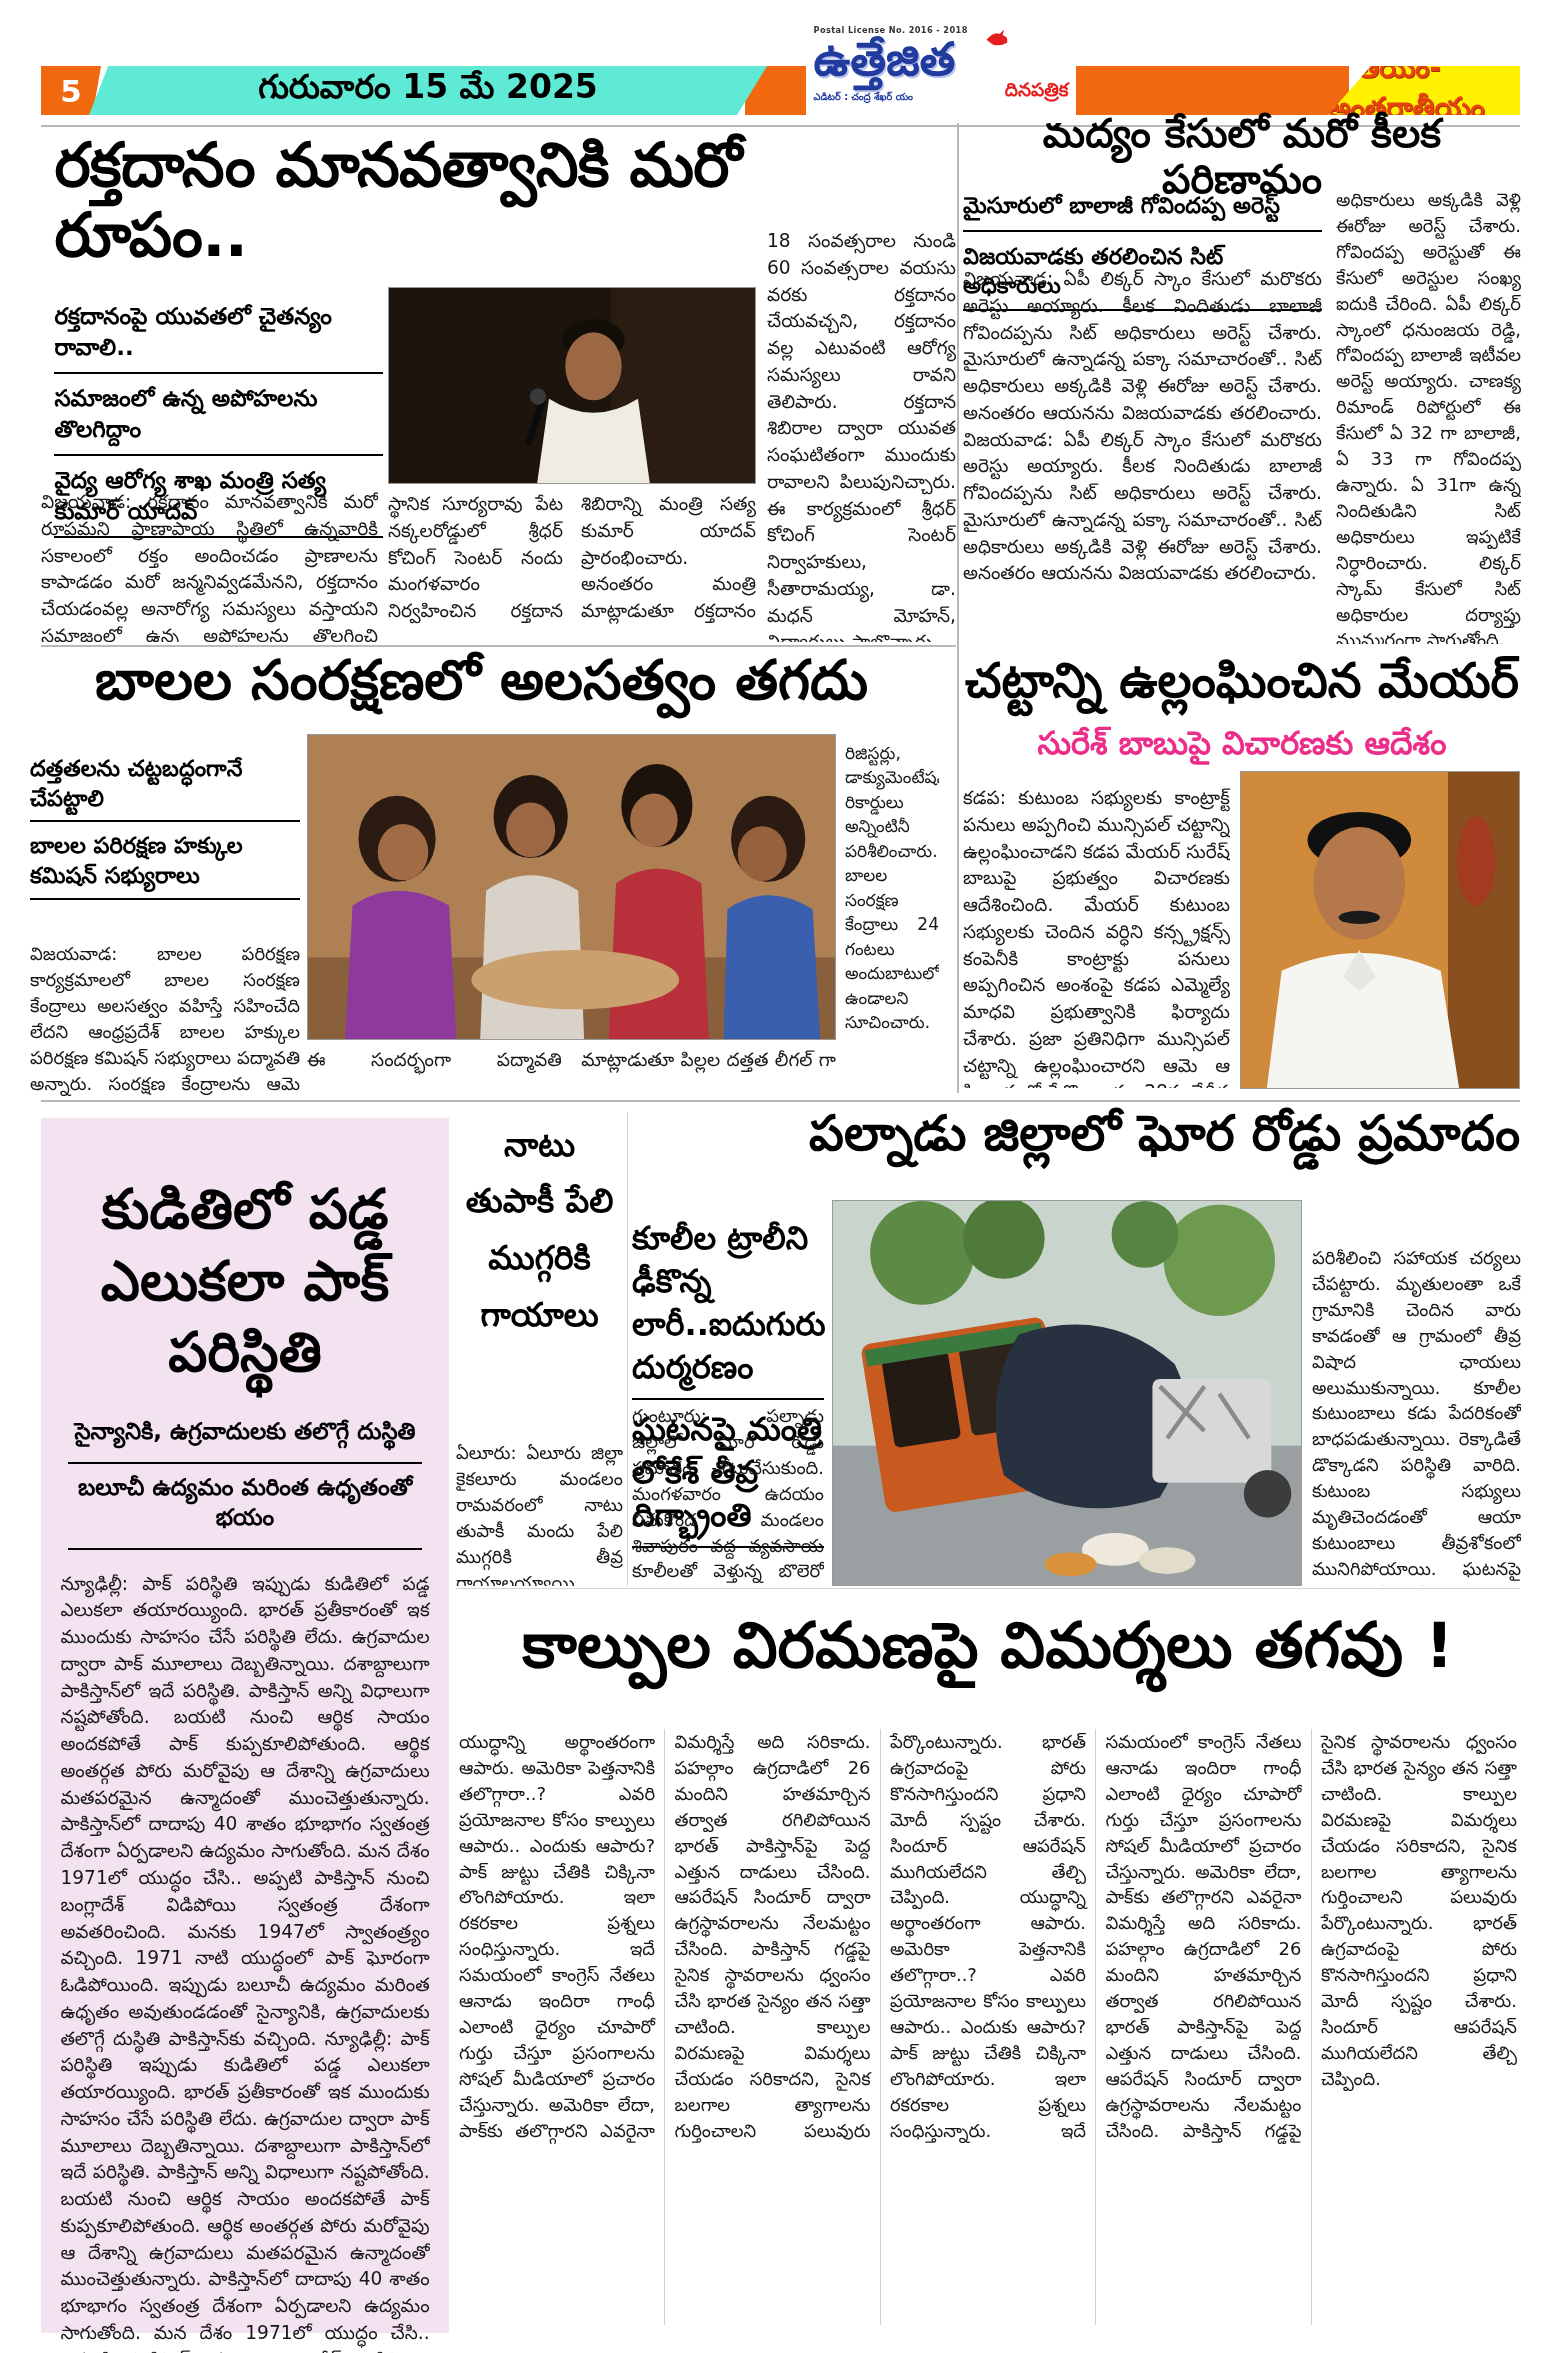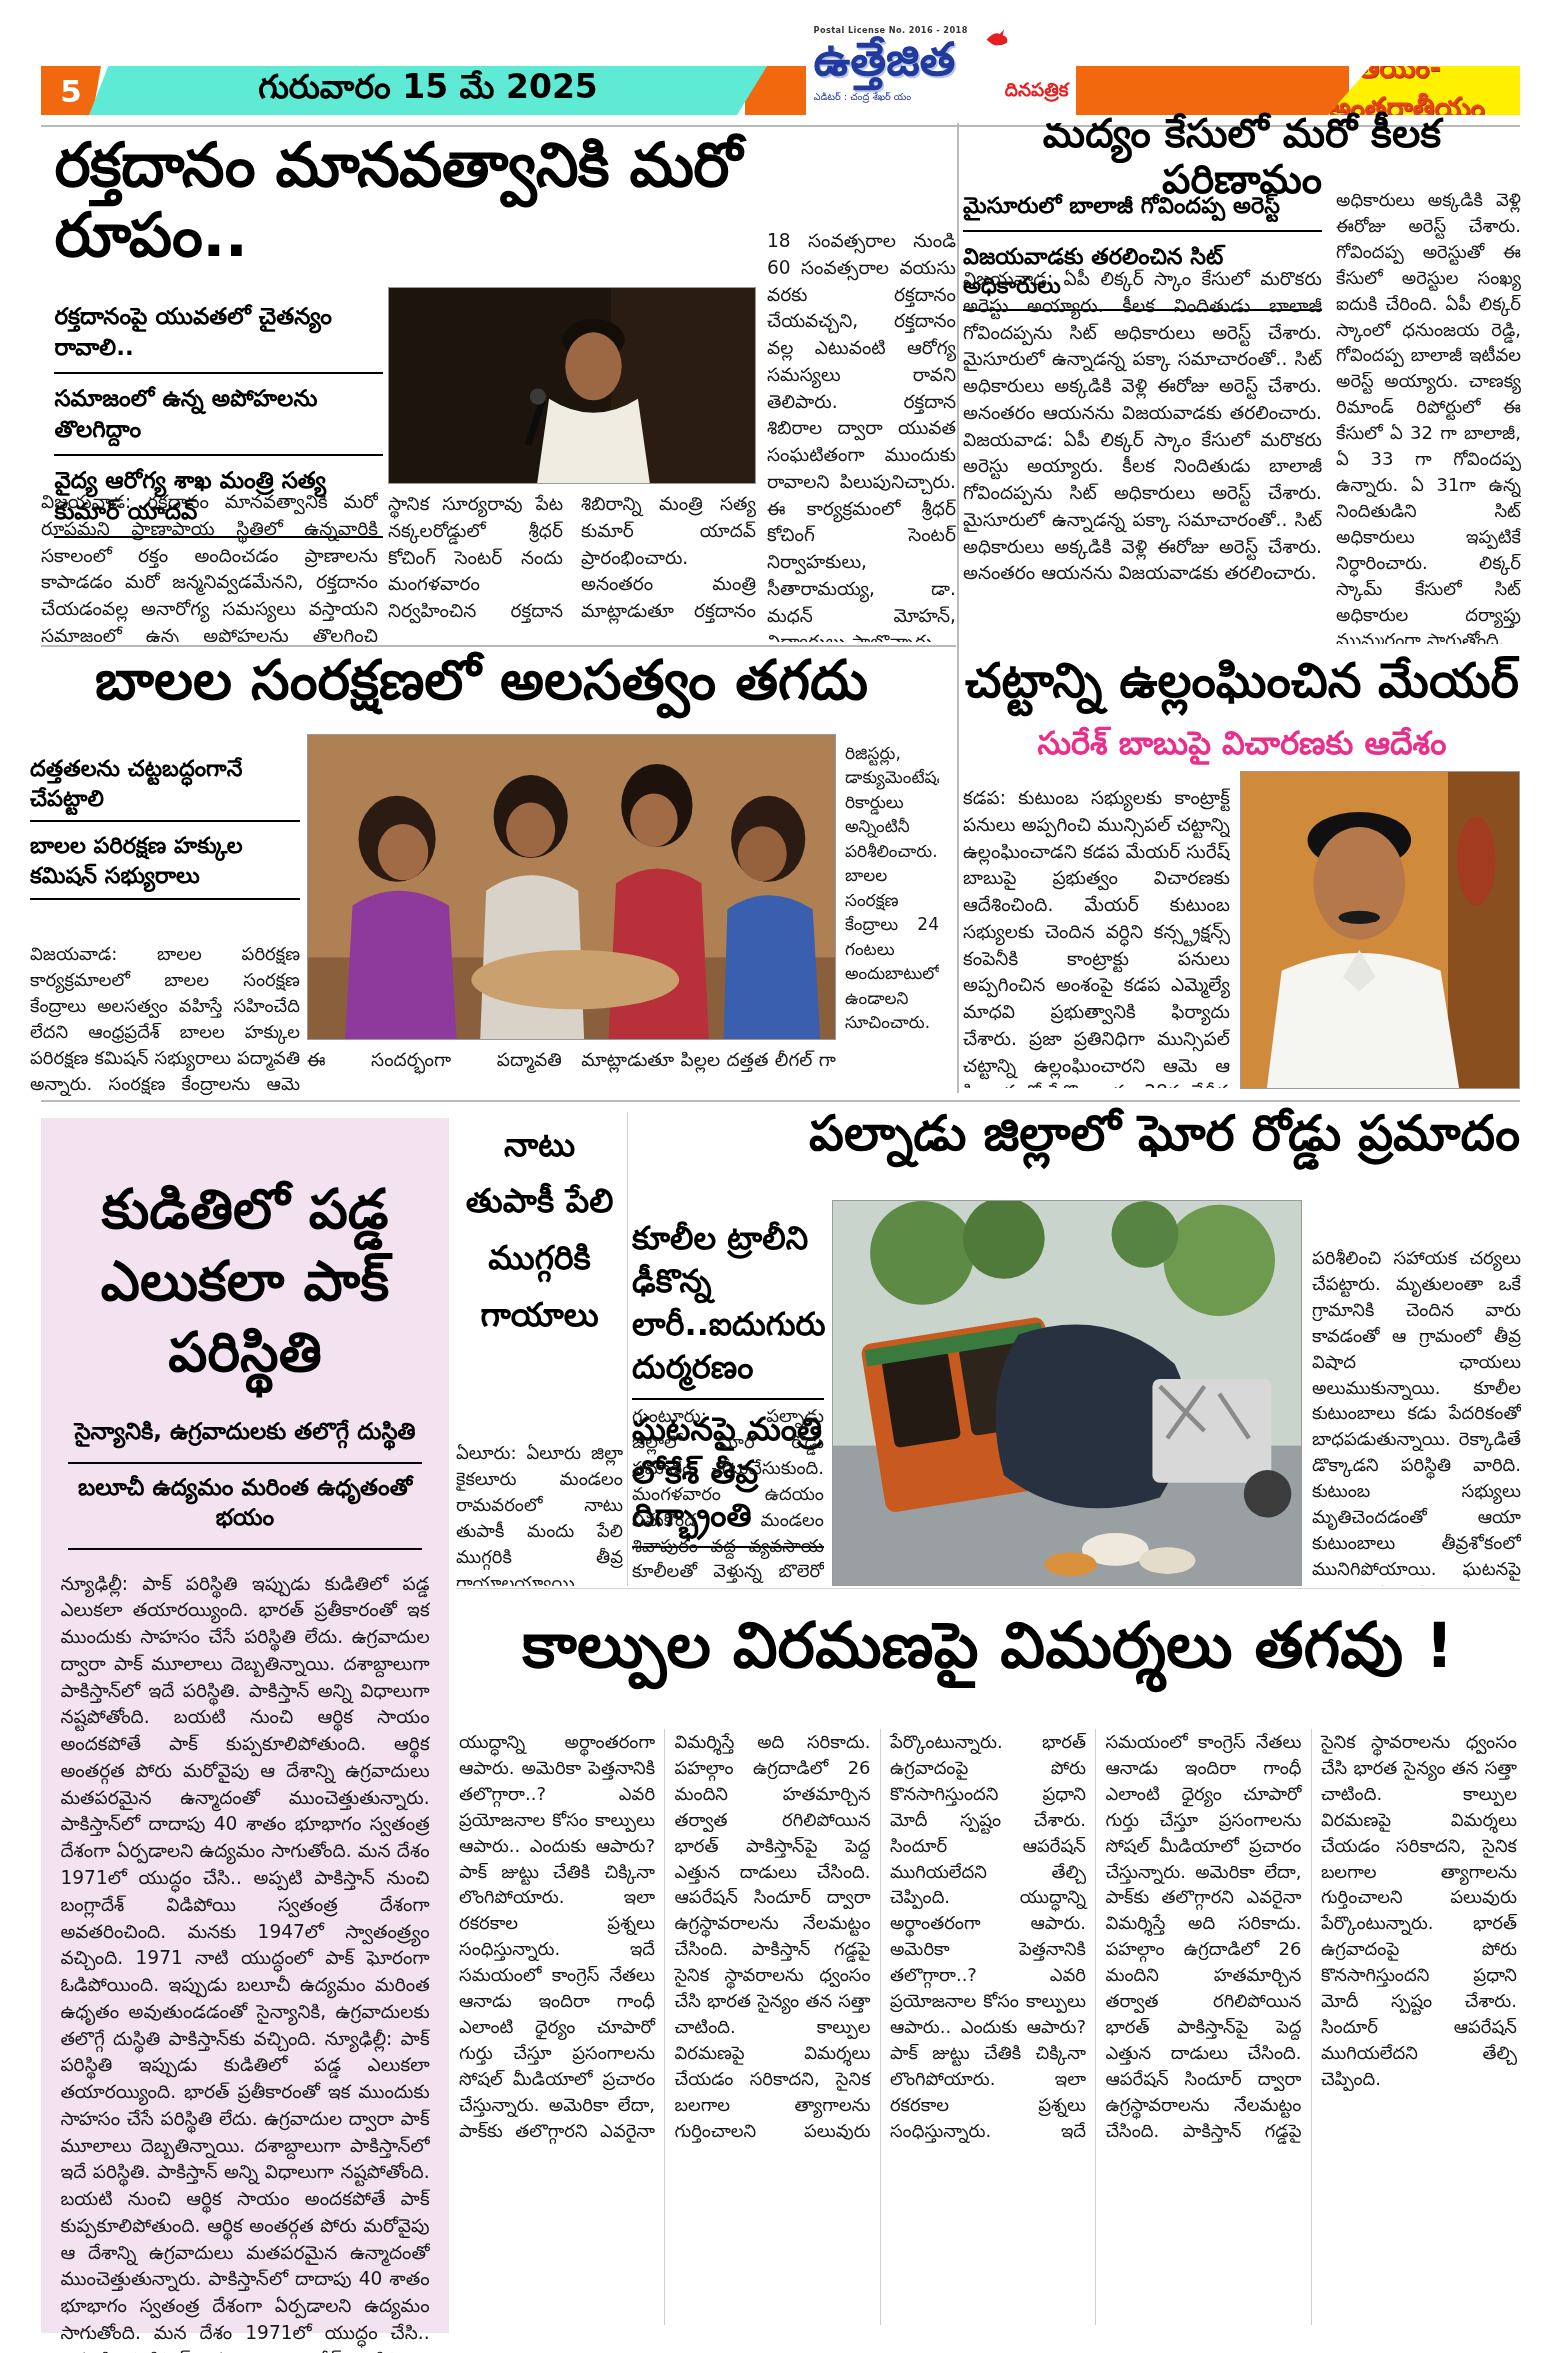--- a/index.html
+++ b/index.html
@@ -19,21 +19,21 @@
   .b-section{flex:0 0 192px;background:#FFF100;display:flex;align-items:center;justify-content:center;
              clip-path:polygon(43px 0,100% 0,100% 100%,0 100%);margin-left:-21px}
   .b-section span{font-size:28px;font-weight:700;color:#E8430F;text-shadow:0.7px 0.7px 0 #a52b05}
   .logocard{position:absolute;left:806px;top:22.4px;width:270px;height:101px;background:#fff;
             padding:3px 7.5px;z-index:5}
   .license{font-size:8.2px;color:#333;font-weight:700;letter-spacing:0.4px}
   .logotitle{font-size:46px;font-weight:700;color:#203A9E;line-height:1.05;text-align:left;
              text-shadow:1.5px 1.5px 0 #b9c2ea}
   .dove{position:absolute;right:66px;top:6px;width:25px;height:19.4px}
   .logorow{display:flex;justify-content:space-between;align-items:flex-end;margin-top:-4.5px}
-  .editor{font-size:9.7px;color:#203A9E;font-weight:400}
+  .editor{font-size:9.7px;color:#203A9E;font-weight:700}
   .daily{font-size:18.6px;color:#E51F1F;font-weight:700}
   
   .rule{position:absolute;background:#b9b9b9}
   
   .hl{font-weight:700;color:#000}
   .body{font-size:18.6px;line-height:1.44;text-align:justify;color:#161616;overflow:hidden}
   .sub{font-weight:700;color:#000;border-bottom:2.2px solid #000}
   
   #story-blood{left:41px;top:130px;width:915px;height:514px}
   .hl-blood{position:absolute;left:13.4px;top:0;width:894px;font-size:61px;line-height:1.15;letter-spacing:-0.7px}

